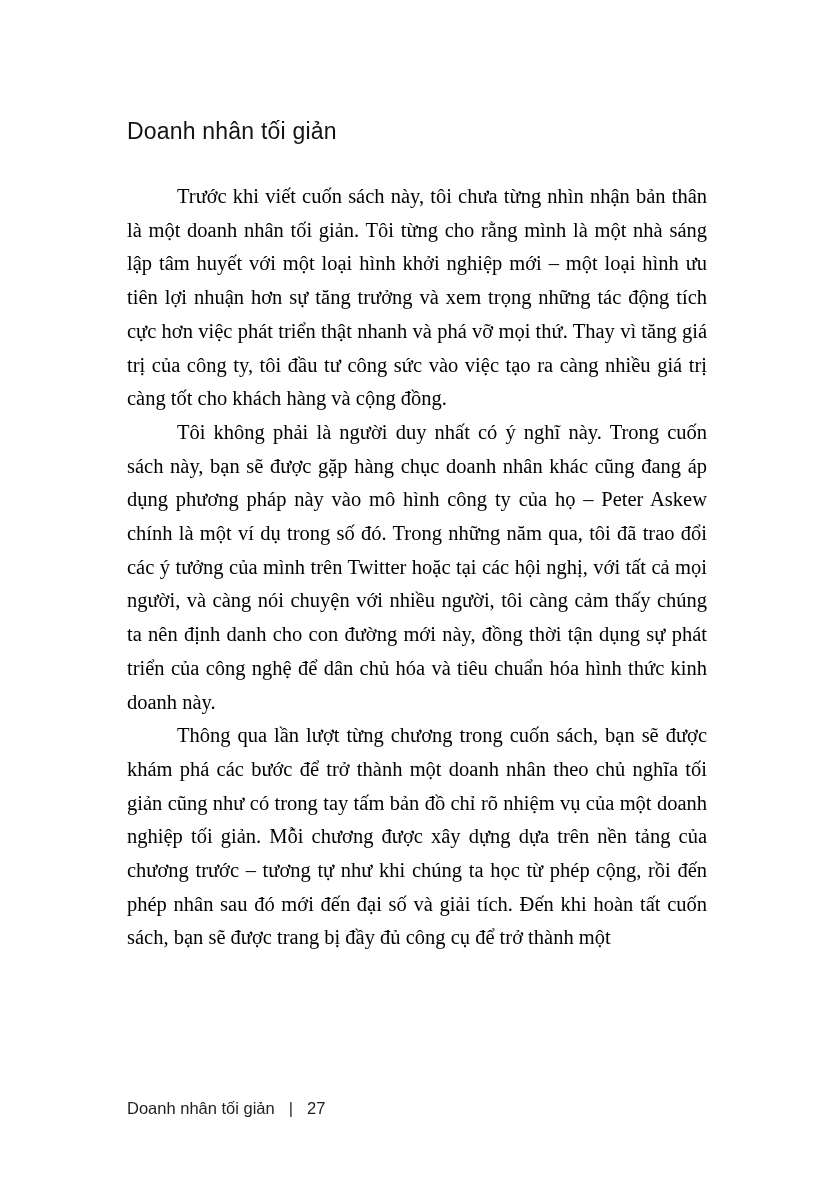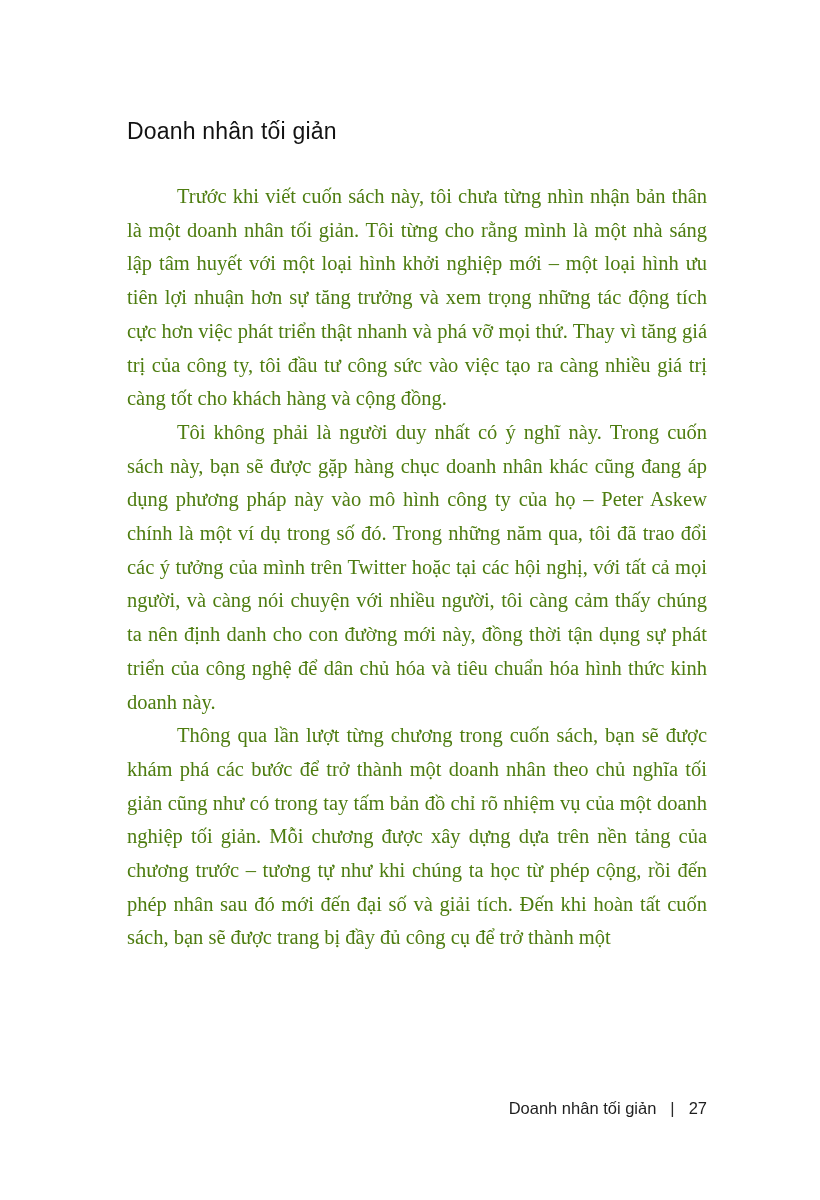--- a/index.html
+++ b/index.html
@@ -32,33 +32,33 @@
     color: #121212;
   }
   .content {
     position: absolute;
     left: 127px;
     top: 180px;
     width: 580px;
     font-size: 20.5px;
     line-height: 33.7px;
     text-align: justify;
-    color: #4d7c0f;
+    color: #000000;
   }
   .content p {
     margin: 0;
     padding: 0;
     text-indent: 50px;
   }
   .footer {
     position: absolute;
     left: 127px;
     top: 1099px;
     width: 580px;
-    text-align: right;
+    text-align: left;
     font-family: "Liberation Sans", sans-serif;
     font-size: 16.5px;
     color: #1e1e1e;
     white-space: nowrap;
   }
   .footer .sep {
     display: inline-block;
     margin: 0 14px;
     color: #2a2a2a;
   }

